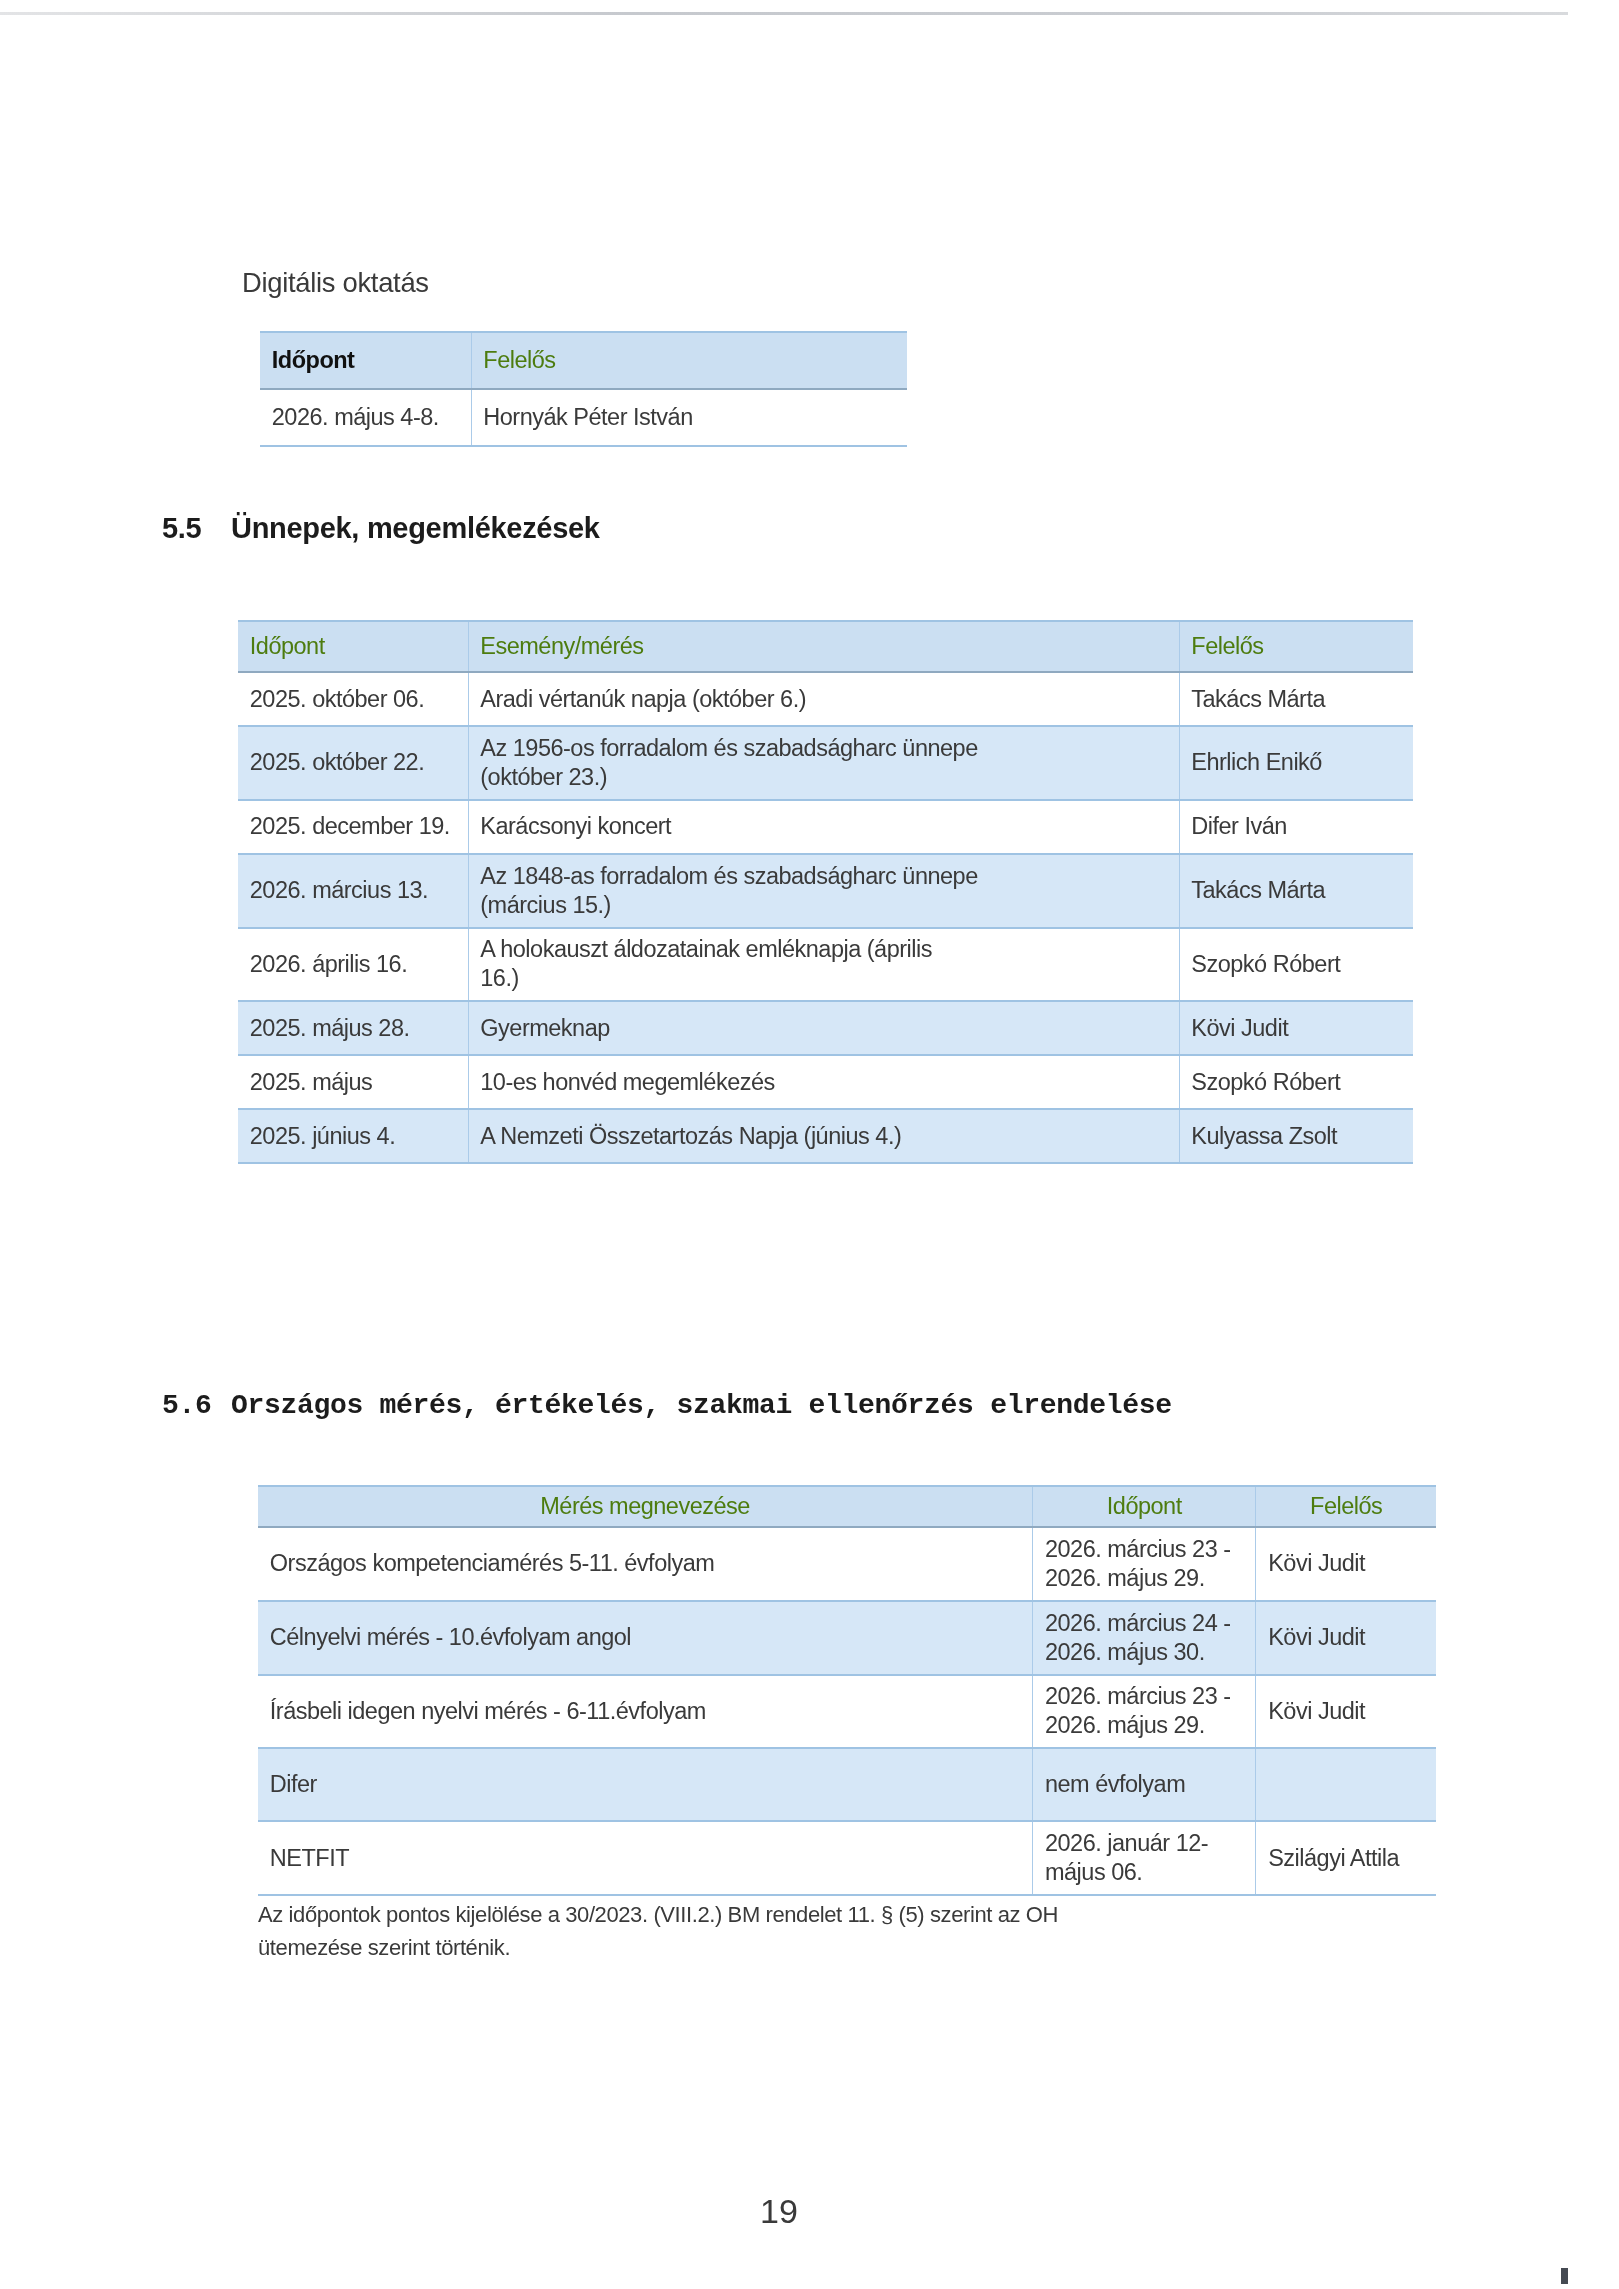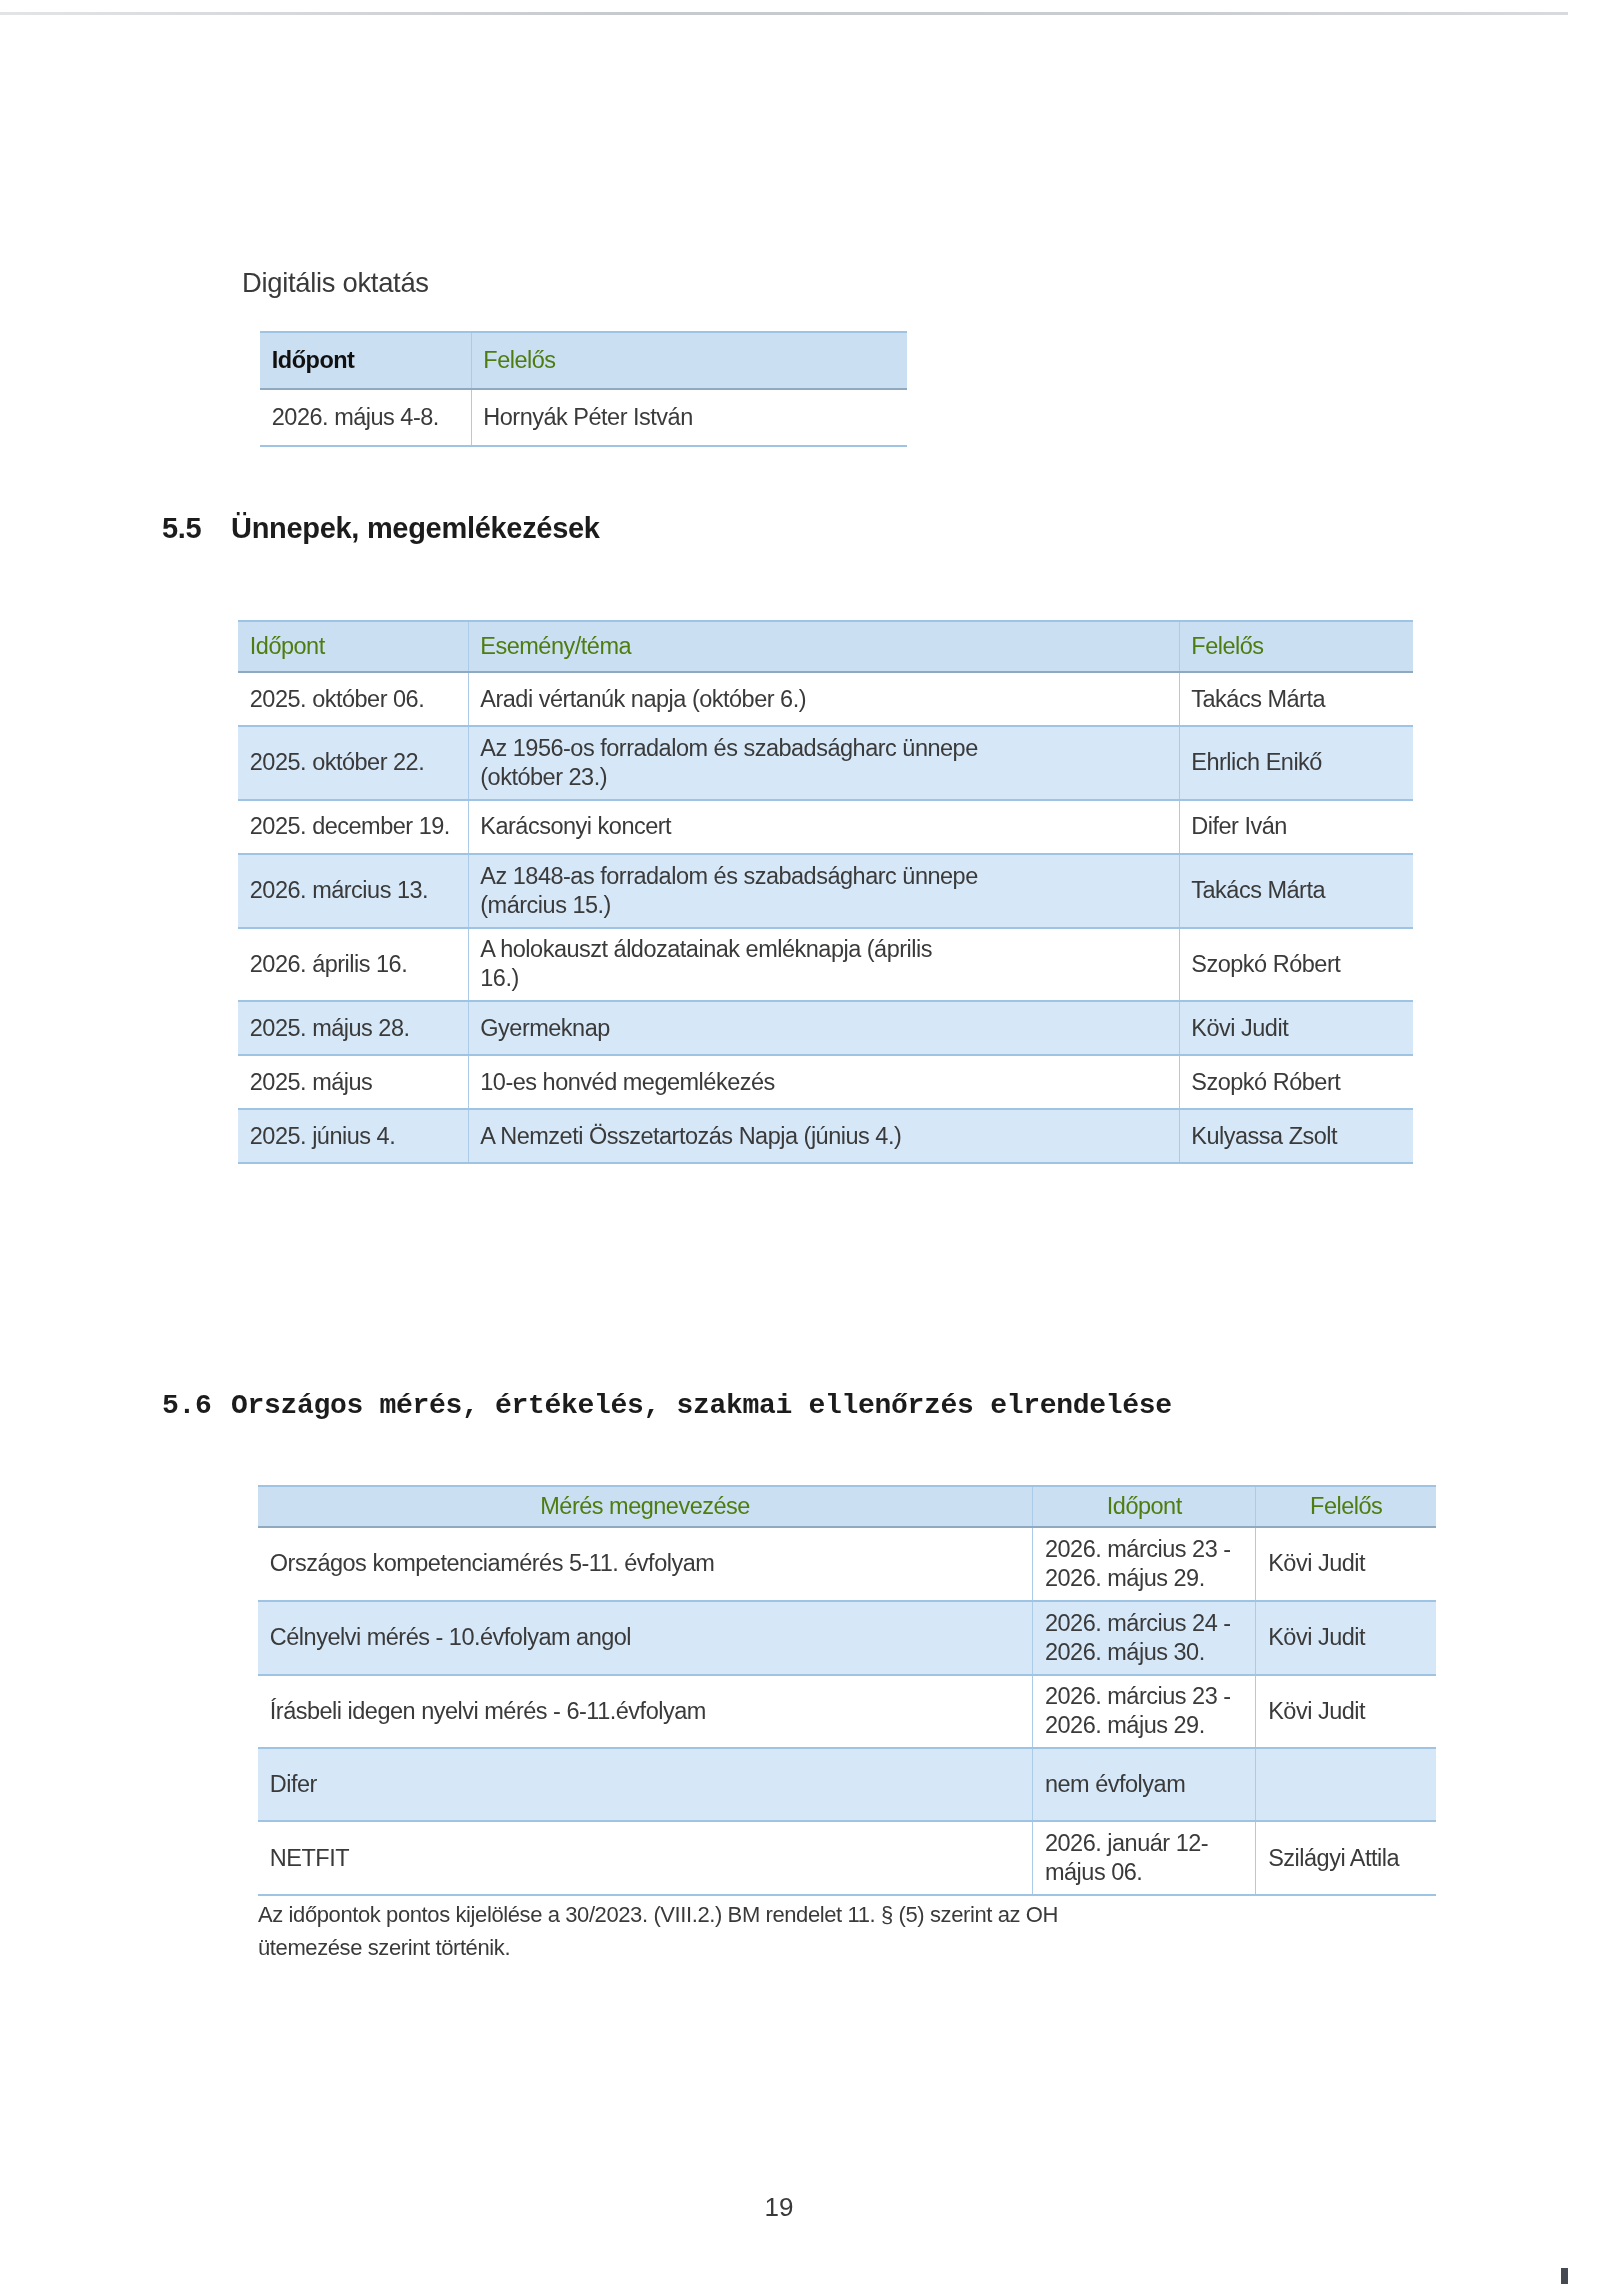--- a/index.html
+++ b/index.html
@@ -35,21 +35,21 @@
   #table-events tbody tr{height:54px;}
   #table-events tbody tr:nth-child(even) td{background:var(--stripe);}
   
   #table-metrics{left:258px;top:1485px;width:1178px;}
   #table-metrics thead tr{height:41px;}
   #table-metrics thead th{text-align:center;padding:3.9px 7.8px;}
   #table-metrics tbody tr{height:73px;}
   #table-metrics tbody tr:nth-child(even) td{background:var(--stripe);}
   .footnote{position:absolute;left:258px;top:1898px;width:1137px;font-size:22px;line-height:33px;
         letter-spacing:-0.4px;white-space:pre-line;}
-  .page-number{position:absolute;left:0;top:2192px;width:1558px;text-align:center;font-size:26px;}
+  .page-number{position:absolute;left:0;top:2192px;width:1558px;text-align:center;font-size:34px;}
 </style>
 </head>
 <body>
 
 <div class="page">
 
   <div class="scan-line-top"></div>
 
   <div class="para-title">Digitális oktatás</div>
 
@@ -79,21 +79,21 @@
 
   <table id="table-events">
     <colgroup>
         <col style="width:230px">
         <col style="width:711px">
         <col style="width:234px">
       </colgroup>
     <thead>
       <tr>
           <th>Időpont</th>
-          <th>Esemény/téma</th>
+          <th>Esemény/mérés</th>
           <th>Felelős</th>
         </tr>
     </thead>
     <tbody>
         <tr>
           <td>2025. október 06.</td>
           <td>Aradi vértanúk napja (október 6.)</td>
           <td>Takács Márta</td>
         </tr>
         <tr>

